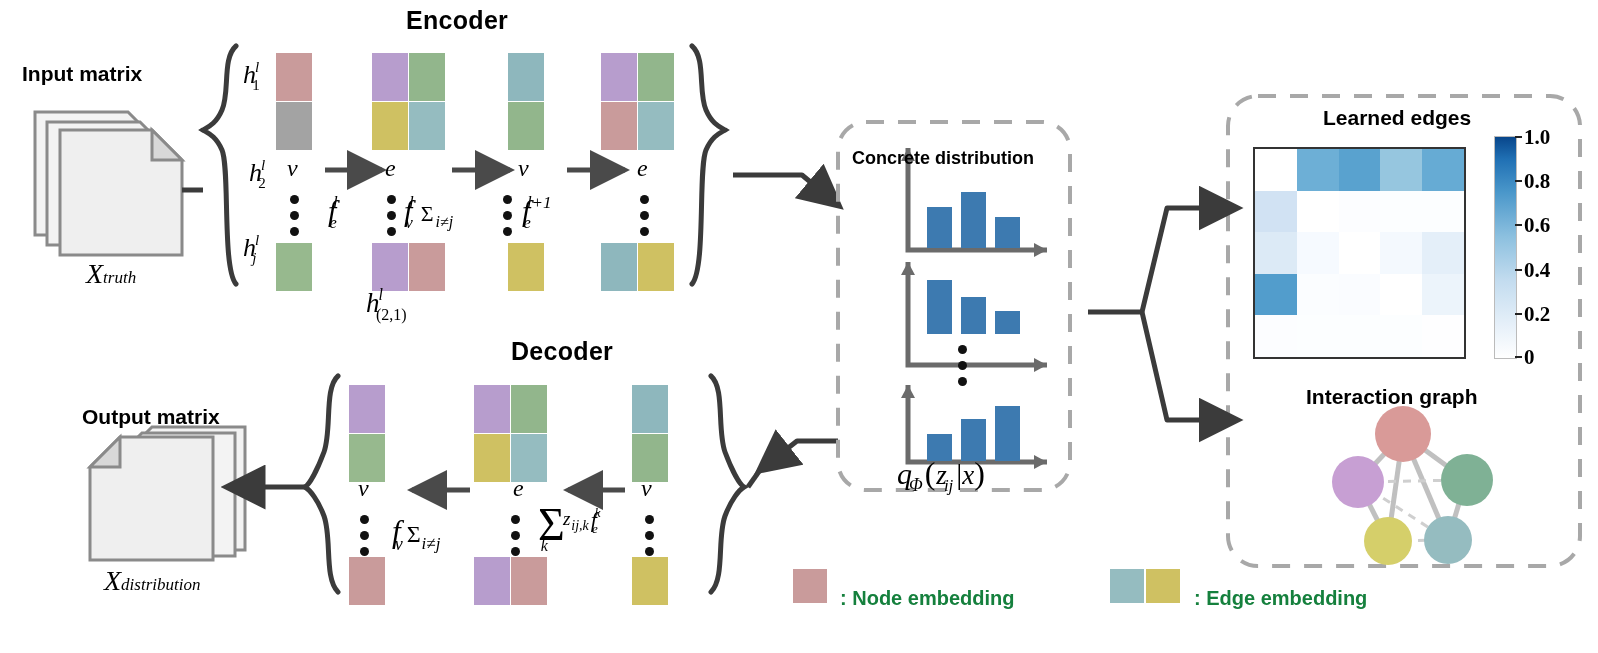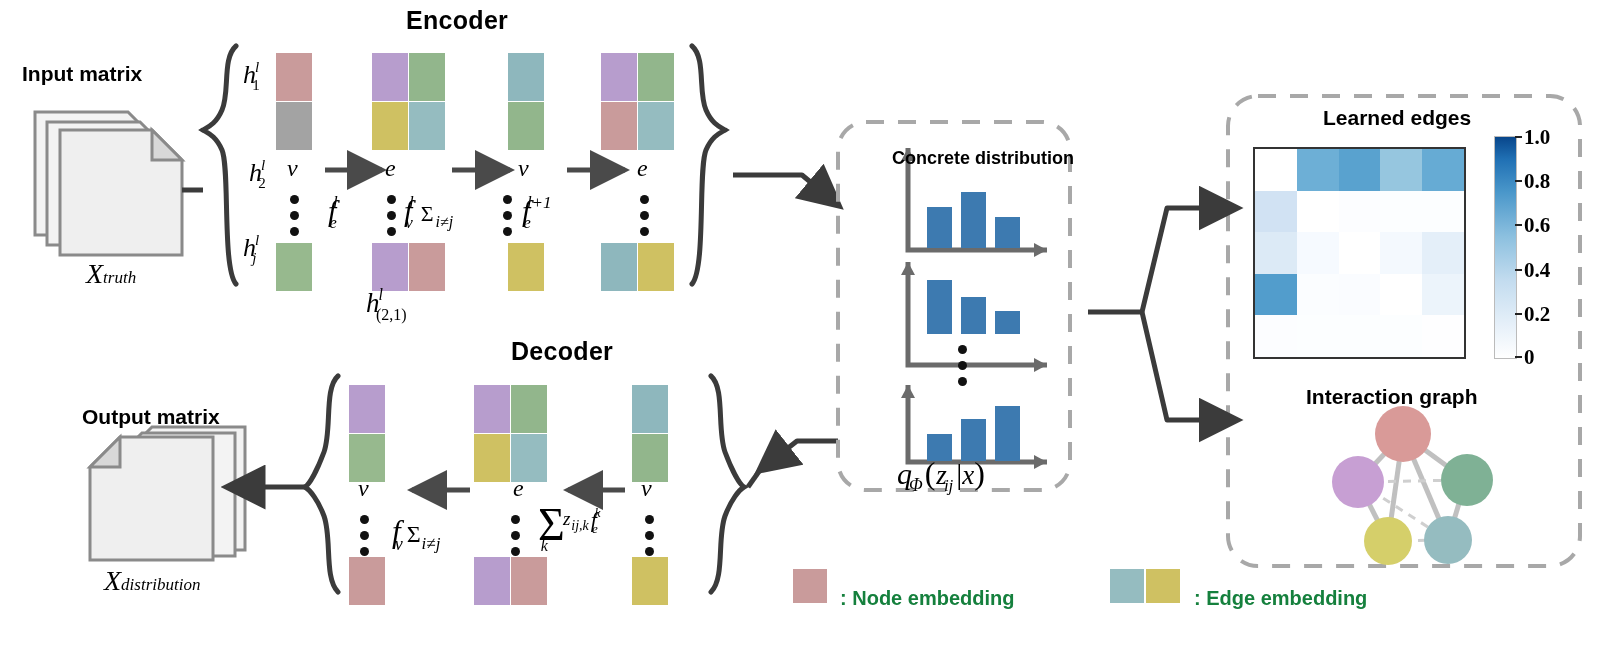--- a/index.html
+++ b/index.html
@@ -178,21 +178,21 @@
         <line x1="1358" y1="482" x2="1448" y2="540"></line>
         <line x1="1388" y1="541" x2="1448" y2="540"></line>
       </g>
     </g>
   </svg>
 
   <div class="abs title-bold t-encoder" style="left:406px;top:6px;">Encoder</div>
   <div class="abs title-bold t-encoder" style="left:511px;top:337px;">Decoder</div>
   <div class="abs title-bold t-panel" style="left:22px;top:62px;">Input matrix</div>
   <div class="abs title-bold t-panel" style="left:82px;top:405px;">Output matrix</div>
-  <div class="abs title-bold" style="left:892px;top:148px;font-size:18px;">Concrete distribution</div>
+  <div class="abs title-bold" style="left:852px;top:148px;font-size:18px;">Concrete distribution</div>
   <div class="abs title-bold t-panel" style="left:1323px;top:106px;">Learned edges</div>
   <div class="abs title-bold t-panel" style="left:1284px;top:385px;margin-left:22px;">Interaction graph</div>
 
   <div class="abs" style="left:86px;top:258px;">
     <span class="mathi" style="font-size:28px;">X</span><span class="mathi" style="font-size:17px;">truth</span>
   </div>
   <div class="abs" style="left:104px;top:565px;">
     <span class="mathi" style="font-size:28px;">X</span><span class="mathi" style="font-size:17px;">distribution</span>
   </div>
 

